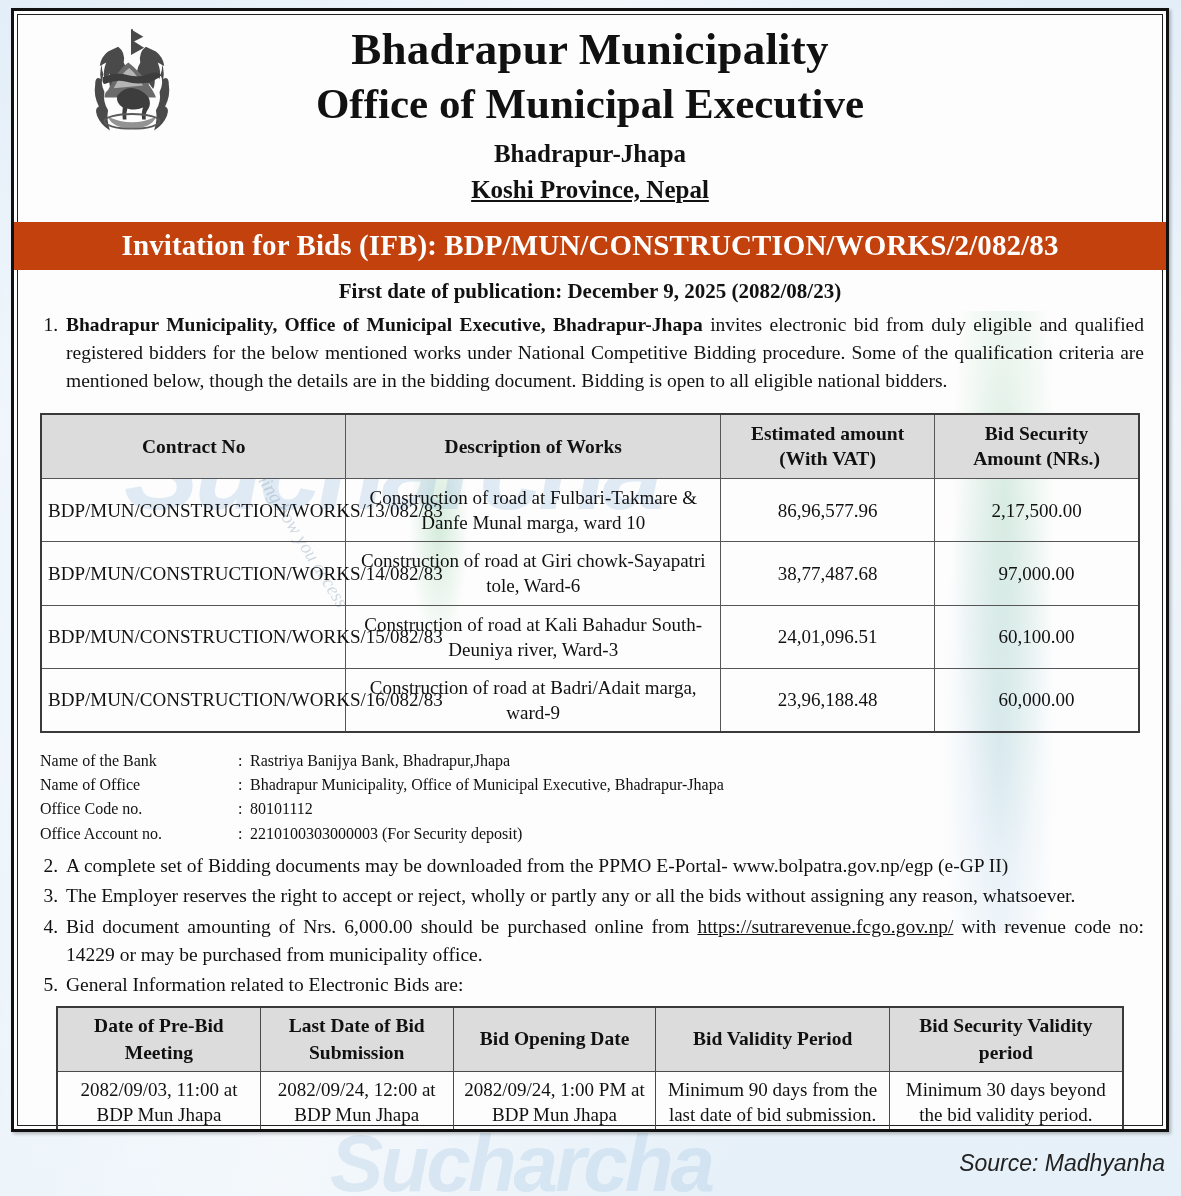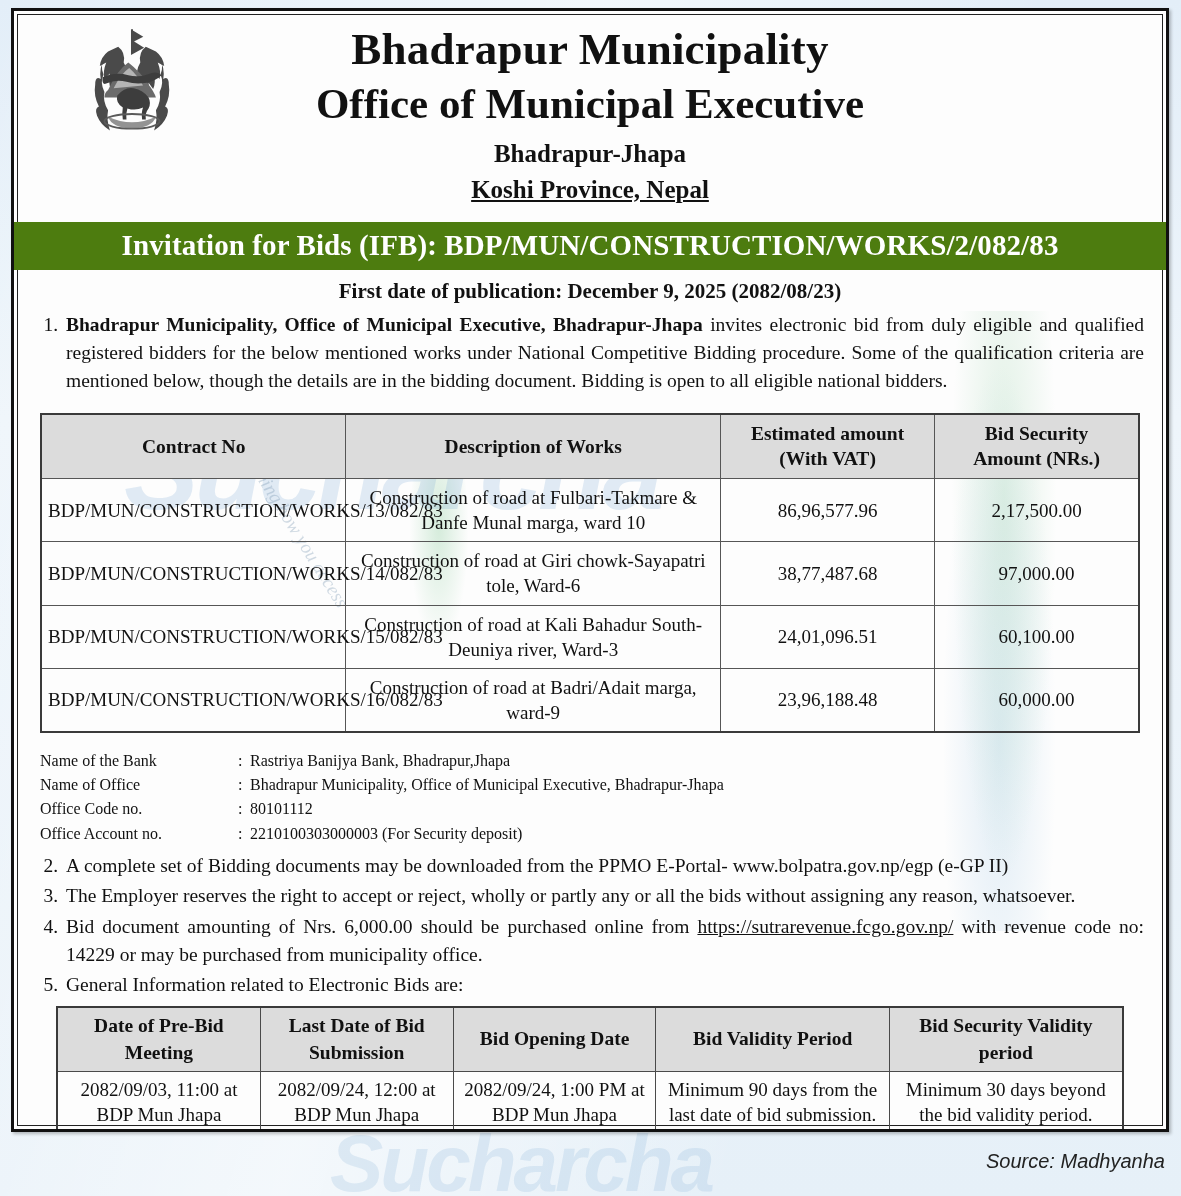--- a/index.html
+++ b/index.html
@@ -156,21 +156,21 @@
   }
   .org-sub2 {
     font-size: 25px;
     font-weight: 700;
     line-height: 1.4;
     text-decoration: underline;
   }
 
   
   .ifb-bar {
-    background: #4d7c0f;
+    background: #c2410c;
     color: #fff;
     text-align: center;
     font-size: 29px;
     font-weight: 700;
     letter-spacing: .1px;
     padding: 7px 6px 8px 6px;
     margin-top: 9px;
     white-space: nowrap;
   }
   .pub-date {
@@ -252,21 +252,21 @@
     line-height: 1.34;
   }
   table.sched th { background: #dcdcdc; font-weight: 700; font-size: 19.5px; }
   table.sched { border: 2px solid #3a3a3a; }
 
   .source {
     position: absolute;
     right: 16px;
     top: 1150px;
     font-family: "Liberation Sans", sans-serif;
-    font-size: 20px;
+    font-size: 23px;
     font-style: italic;
     color: #222;
     z-index: 4;
   }
 </style>
 </head>
 <body>
 
 <div class="page-wash"></div>
 

